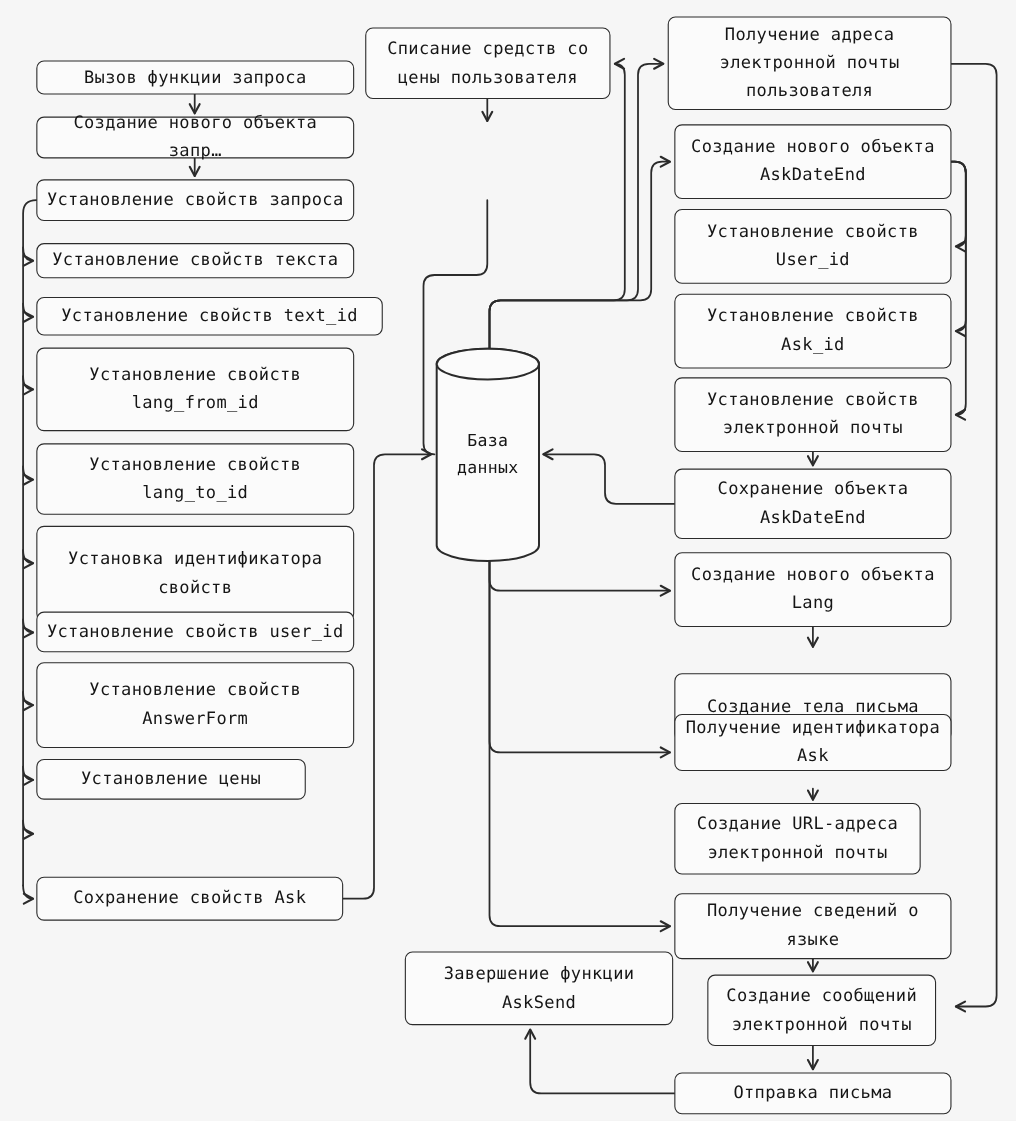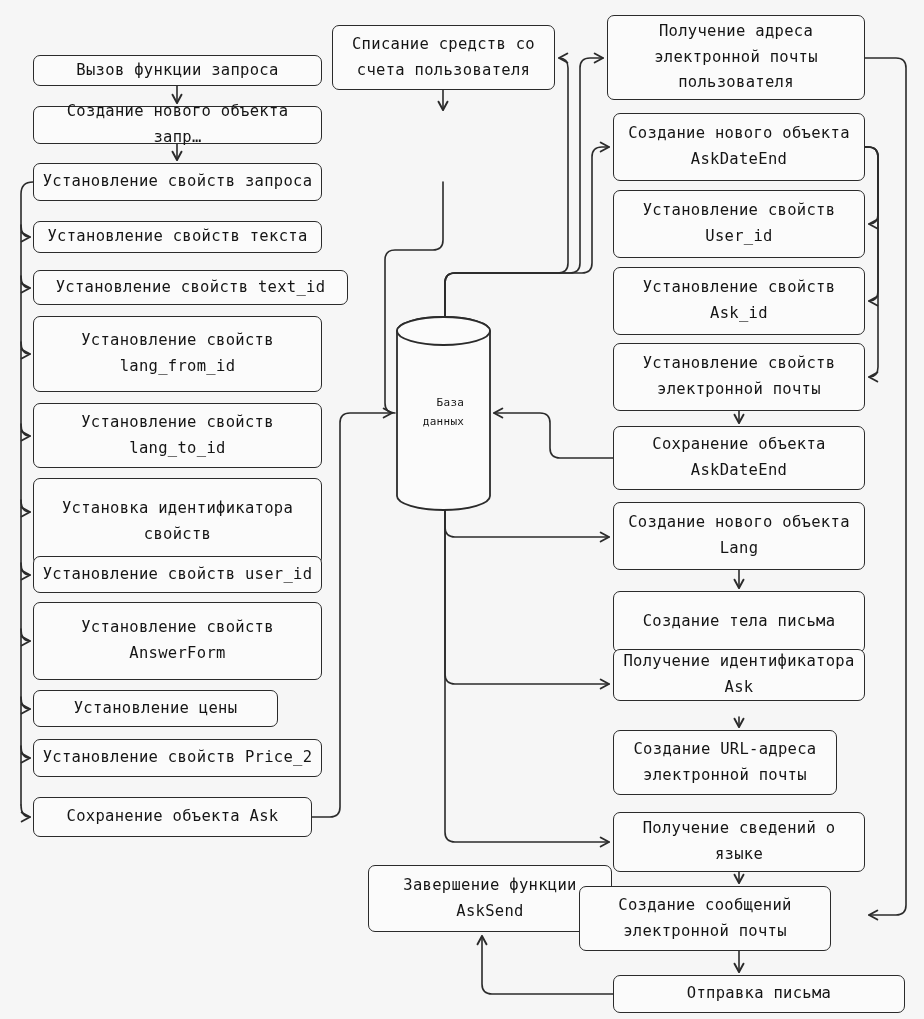--- a/index.html
+++ b/index.html
@@ -25,22 +25,22 @@
     display:flex;align-items:center;justify-content:center;
     text-align:center;
     white-space:pre-line;
     font-size:15.5px;line-height:1.65;letter-spacing:.3px;
     color:#151515;
     padding:2px 4px;
   }
   .plain{
     position:absolute;border:none;background:transparent;
     display:flex;align-items:center;justify-content:center;
-    text-align:right;white-space:pre-line;
-    font-size:11px;line-height:1.65;letter-spacing:.3px;color:#151515;
+    text-align:center;white-space:pre-line;
+    font-size:15px;line-height:1.65;letter-spacing:.3px;color:#151515;
   }
 </style>
 </head>
 <body>
 
 <div id="canvas">
 
   <svg id="connectors" width="924" height="1019" viewBox="0 0 924 1019">
     <defs>
       <marker id="arr" viewBox="0 0 10 10" refX="8" refY="5" markerWidth="8" markerHeight="8" orient="auto">
@@ -104,49 +104,48 @@
   <div class="node" style="left:33px;top:316px;width:289px;height:76px">Установление свойств
 lang_from_id</div>
   <div class="node" style="left:33px;top:403px;width:289px;height:65px">Установление свойств
 lang_to_id</div>
   <div class="node" style="left:33px;top:478px;width:289px;height:87px">Установка идентификатора
 свойств</div>
   <div class="node" style="left:33px;top:556px;width:289px;height:37px">Установление свойств user_id</div>
   <div class="node" style="left:33px;top:602px;width:289px;height:78px">Установление свойств
 AnswerForm</div>
   <div class="node" style="left:33px;top:690px;width:245px;height:37px">Установление цены</div>
-  <div class="node" style="left:33px;top:739px;width:289px;height:38px">Установление свойств Price_2</div>
-  <div class="node" style="left:33px;top:797px;width:279px;height:40px">Сохранение объекта Ask</div>
+  <div class="node" style="left:33px;top:797px;width:279px;height:40px">Сохранение свойств Ask</div>
 
   <div class="node" style="left:332px;top:25px;width:223px;height:65px">Списание средств со
-счета пользователя</div>
+цены пользователя</div>
   <div class="plain" style="left:397px;top:380px;width:93px;height:65px">База
 данных</div>
   <div class="node" style="left:368px;top:865px;width:244px;height:67px">Завершение функции
 AskSend</div>
 
   <div class="node" style="left:607px;top:15px;width:258px;height:85px">Получение адреса
 электронной почты
 пользователя</div>
   <div class="node" style="left:613px;top:113px;width:252px;height:68px">Создание нового объекта
 AskDateEnd</div>
   <div class="node" style="left:613px;top:190px;width:252px;height:68px">Установление свойств
 User_id</div>
   <div class="node" style="left:613px;top:267px;width:252px;height:68px">Установление свойств
 Ask_id</div>
   <div class="node" style="left:613px;top:343px;width:252px;height:68px">Установление свойств
 электронной почты</div>
   <div class="node" style="left:613px;top:426px;width:252px;height:64px">Сохранение объекта
 AskDateEnd</div>
   <div class="node" style="left:613px;top:502px;width:252px;height:68px">Создание нового объекта
 Lang</div>
-  <div class="node" style="left:613px;top:591px;width:252px;height:62px">Создание тела письма</div>
+  <div class="node" style="left:613px;top:612px;width:252px;height:62px">Создание тела письма</div>
   <div class="node" style="left:613px;top:649px;width:252px;height:52px">Получение идентификатора
 Ask</div>
   <div class="node" style="left:613px;top:730px;width:224px;height:65px">Создание URL-адреса
 электронной почты</div>
   <div class="node" style="left:613px;top:812px;width:252px;height:60px">Получение сведений о
 языке</div>
-  <div class="node" style="left:579px;top:886px;width:252px;height:65px">Создание сообщений
+  <div class="node" style="left:643px;top:886px;width:208px;height:65px">Создание сообщений
 электронной почты</div>
-  <div class="node" style="left:613px;top:975px;width:292px;height:38px">Отправка письма</div>
+  <div class="node" style="left:613px;top:975px;width:252px;height:38px">Отправка письма</div>
 
 </div>
 
 </body></html>

